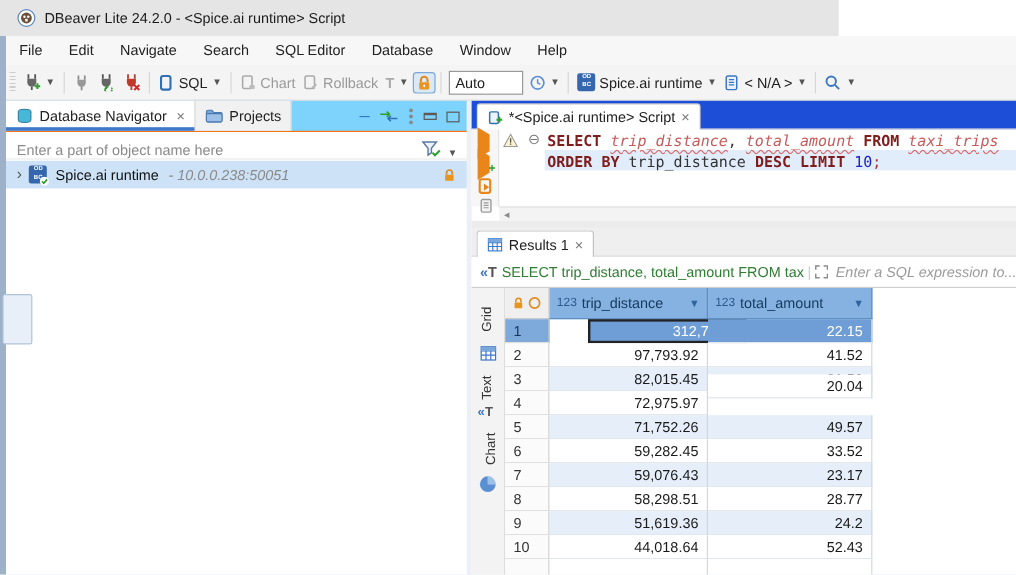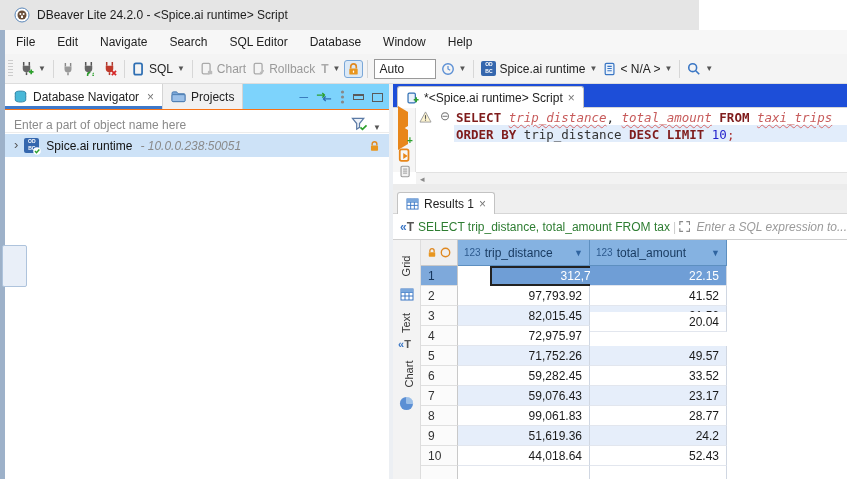--- a/index.html
+++ b/index.html
@@ -388,21 +388,21 @@
 
     <div class="grow-num" style="top:366px;">6</div>
     <div class="gcell c1" style="top:366px;">59,282.45</div>
     <div class="gcell c2" style="top:366px;">33.52</div>
 
     <div class="grow-num" style="top:386px;">7</div>
     <div class="gcell c1 tint" style="top:386px;">59,076.43</div>
     <div class="gcell c2 tint" style="top:386px;">23.17</div>
 
     <div class="grow-num" style="top:406px;">8</div>
-    <div class="gcell c1" style="top:406px;">99,061.83</div>
+    <div class="gcell c1" style="top:406px;">58,298.51</div>
     <div class="gcell c2" style="top:406px;">28.77</div>
 
     <div class="grow-num" style="top:426px;">9</div>
     <div class="gcell c1 tint" style="top:426px;">51,619.36</div>
     <div class="gcell c2 tint" style="top:426px;">24.2</div>
 
     <div class="grow-num" style="top:446px;">10</div>
     <div class="gcell c1" style="top:446px;">44,018.64</div>
     <div class="gcell c2" style="top:446px;text-align:center;">52.43</div>
 

